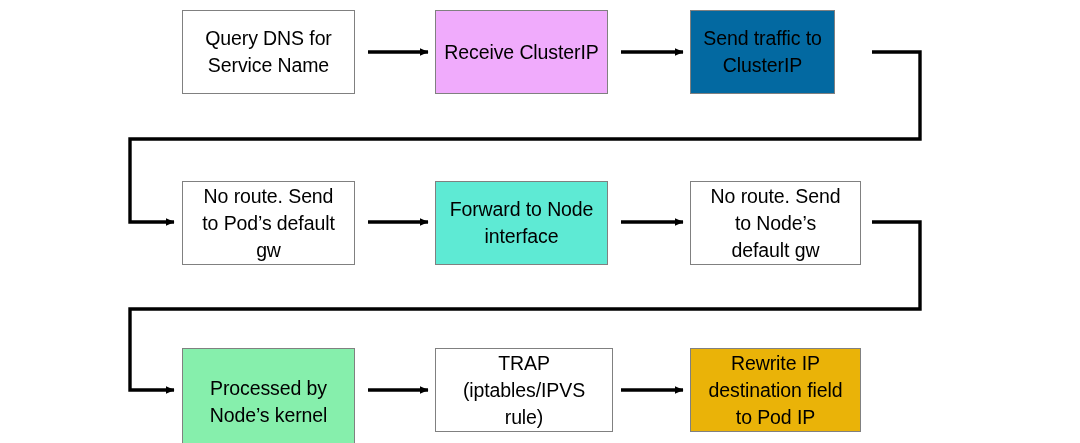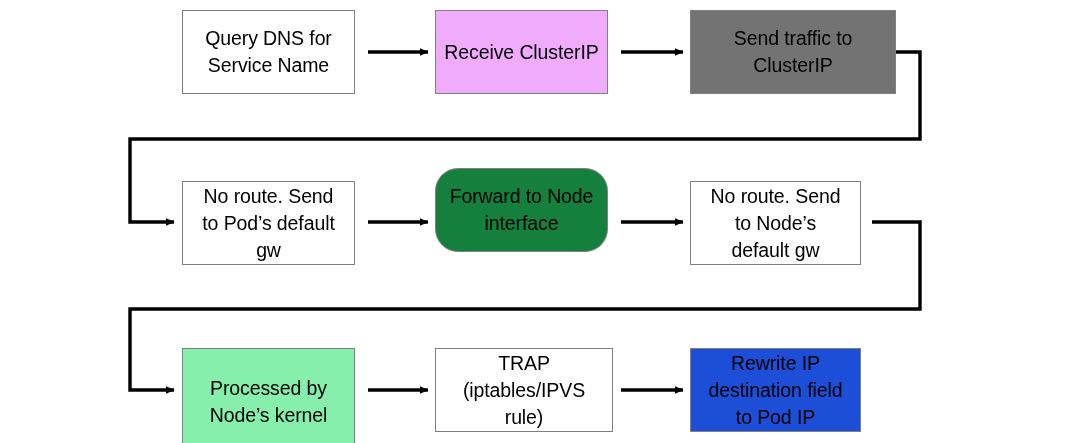--- a/index.html
+++ b/index.html
@@ -72,32 +72,32 @@
 
   <div class="node-box" style="left: 182px; top: 10px; width: 173px; height: 84px; border-color: rgb(128, 128, 128); background: rgb(255, 255, 255);">
     <span class="node-label">Query DNS for
 Service Name</span>
   </div>
 
   <div class="node-box" style="left: 435px; top: 10px; width: 173px; height: 84px; border-color: rgb(128, 128, 128); background: #f0abfc;">
     <span class="node-label">Receive ClusterIP</span>
   </div>
 
-  <div class="node-box" style="left: 690px; top: 10px; width: 206px; height: 84px; border-color: rgb(128, 128, 128); background: #737373;">
+  <div class="node-box" style="left: 690px; top: 10px; width: 145px; height: 84px; border-color: rgb(128, 128, 128); background: #0369a1;">
     <span class="node-label">Send traffic to
 ClusterIP</span>
   </div>
 
   <div class="node-box" style="left: 182px; top: 181px; width: 173px; height: 84px; border-color: rgb(128, 128, 128); background: rgb(255, 255, 255);">
     <span class="node-label">No route. Send
 to Pod’s default
 gw</span>
   </div>
 
-  <div class="node-box" style="left: 435px; top: 168px; width: 173px; height: 84px; border-color: rgb(128, 128, 128); background: #15803d; border-radius: 23px;">
+  <div class="node-box" style="left: 435px; top: 181px; width: 173px; height: 84px; border-color: rgb(128, 128, 128); background: #5eead4;">
     <span class="node-label">Forward to Node
 interface</span>
   </div>
 
   <div class="node-box" style="left: 690px; top: 181px; width: 171px; height: 84px; border-color: rgb(128, 128, 128); background: rgb(255, 255, 255);">
     <span class="node-label">No route. Send
 to Node’s
 default gw</span>
   </div>
 
@@ -105,19 +105,19 @@
     <span class="node-label">Processed by
 Node’s kernel</span>
   </div>
 
   <div class="node-box" style="left: 435px; top: 348px; width: 178px; height: 84px; border-color: rgb(128, 128, 128); background: rgb(255, 255, 255);">
     <span class="node-label">TRAP
 (iptables/IPVS
 rule)</span>
   </div>
 
-  <div class="node-box" style="left: 690px; top: 348px; width: 171px; height: 84px; border-color: rgb(128, 128, 128); background: #1d4ed8;">
+  <div class="node-box" style="left: 690px; top: 348px; width: 171px; height: 84px; border-color: rgb(128, 128, 128); background: #eab308;">
     <span class="node-label">Rewrite IP
 destination field
 to Pod IP</span>
   </div>
 
 </div>
 
 </body></html>

